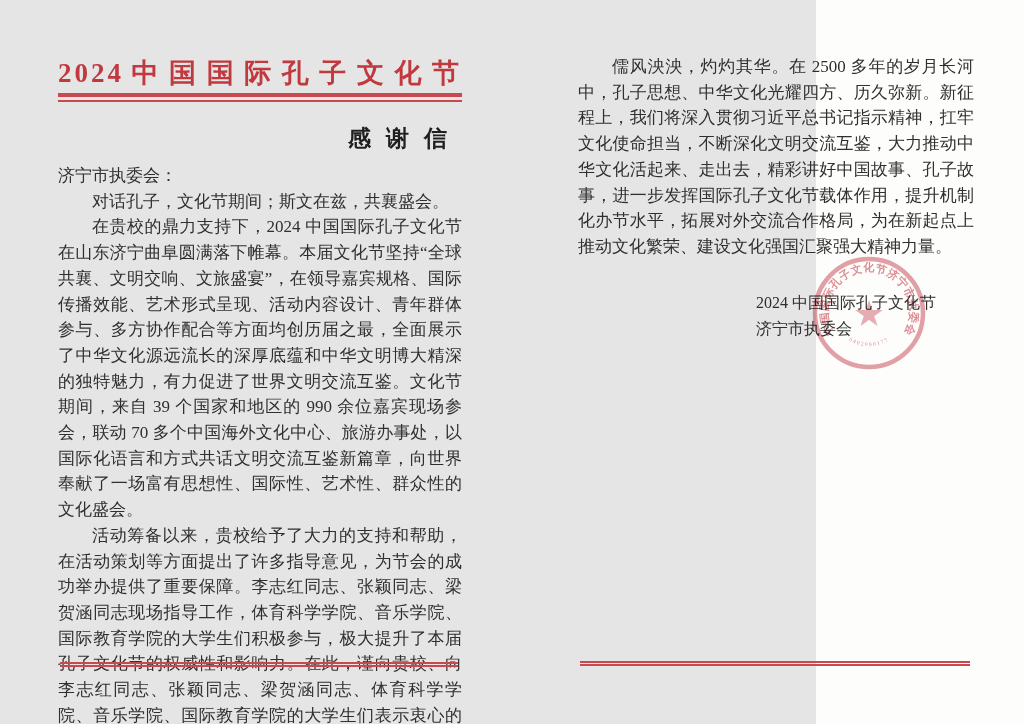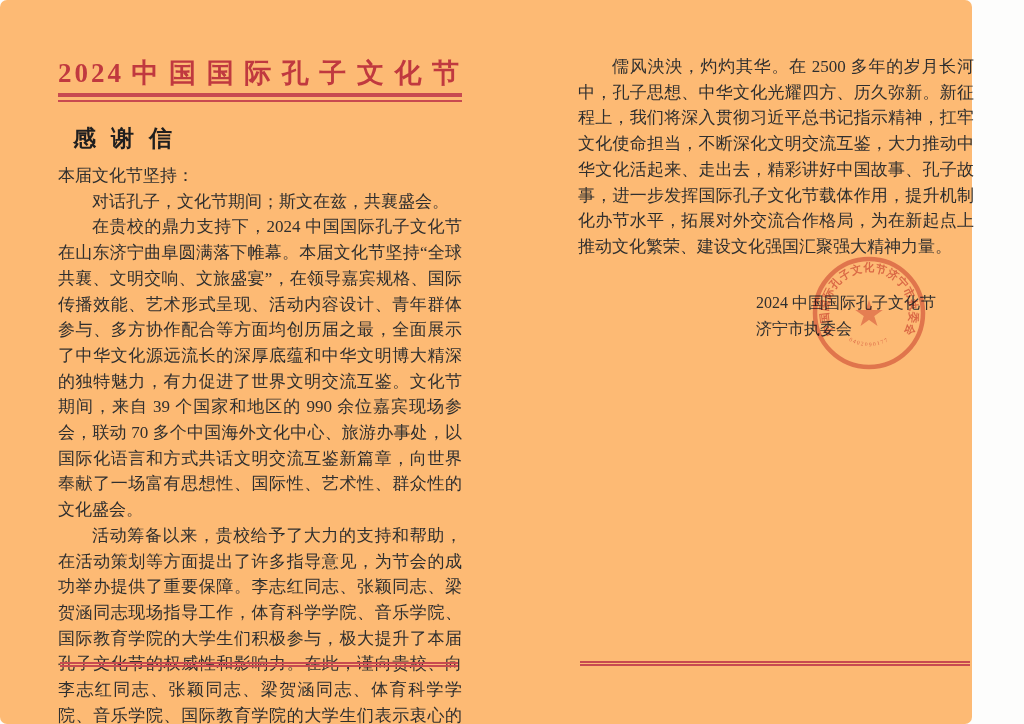--- a/index.html
+++ b/index.html
@@ -6,24 +6,23 @@
     margin: 0;
     padding: 0;
     background: #fdfdfc;
     width: 1024px;
     height: 724px;
     overflow: hidden;
     font-family: "Liberation Serif", "DejaVu Serif", serif;
   }
   .scan {
     position: relative;
-    width: 972px;
+    width: 816px;
     height: 724px;
-    background: #fdba74;
-    border-radius: 7px;
+    background: #e5e5e5;
   }
   
   .lp-header {
     position: absolute;
     left: 58px; top: 56px; width: 404px;
     font-size: 27px;
     font-weight: bold;
     color: var(--header-red, #c0393f);
     letter-spacing: 3px;
     line-height: 34px;
@@ -39,21 +38,21 @@
     border-bottom: 2px solid var(--rule-red, #c84a50);
   }
   .lp-title {
     position: absolute;
     left: 58px; top: 123px; width: 404px;
     font-size: 23px;
     font-weight: bold;
     color: #1f1f1f;
     letter-spacing: 15px;
     text-indent: 15px;
-    text-align: left;
+    text-align: right;
     line-height: 32px;
   }
   .lp-body {
     position: absolute;
     left: 58px; top: 163px; width: 404px;
     font-size: 17px;
     line-height: 25.7px;
     color: var(--text-color, #2f2f2f);
     text-align: justify;
   }
@@ -102,21 +101,21 @@
 
 <div class="scan">
 
   <div class="lp-header">2024中国国际孔子文化节</div>
 
   <div class="lp-header-rule"></div>
 
   <div class="lp-title">感谢信</div>
 
   <div class="lp-body">
-    <p class="salutation">本届文化节坚持：</p>
+    <p class="salutation">济宁市执委会：</p>
     <p>对话孔子，文化节期间；斯文在兹，共襄盛会。</p>
     <p>在贵校的鼎力支持下，2024 中国国际孔子文化节在山东济宁曲阜圆满落下帷幕。本届文化节坚持“全球共襄、文明交响、文旅盛宴”，在领导嘉宾规格、国际传播效能、艺术形式呈现、活动内容设计、青年群体参与、多方协作配合等方面均创历届之最，全面展示了中华文化源远流长的深厚底蕴和中华文明博大精深的独特魅力，有力促进了世界文明交流互鉴。文化节期间，来自 39 个国家和地区的 990 余位嘉宾现场参会，联动 70 多个中国海外文化中心、旅游办事处，以国际化语言和方式共话文明交流互鉴新篇章，向世界奉献了一场富有思想性、国际性、艺术性、群众性的文化盛会。</p>
     <p>活动筹备以来，贵校给予了大力的支持和帮助，在活动策划等方面提出了许多指导意见，为节会的成功举办提供了重要保障。李志红同志、张颖同志、梁贺涵同志现场指导工作，体育科学学院、音乐学院、国际教育学院的大学生们积极参与，极大提升了本届孔子文化节的权威性和影响力。在此，谨向贵校、向李志红同志、张颖同志、梁贺涵同志、体育科学学院、音乐学院、国际教育学院的大学生们表示衷心的感谢！</p>
   </div>
 
   <div class="rule-double-bottom lp-bottom-rule"></div>
 
   <div class="rp-body">
     <p>儒风泱泱，灼灼其华。在 2500 多年的岁月长河中，孔子思想、中华文化光耀四方、历久弥新。新征程上，我们将深入贯彻习近平总书记指示精神，扛牢文化使命担当，不断深化文明交流互鉴，大力推动中华文化活起来、走出去，精彩讲好中国故事、孔子故事，进一步发挥国际孔子文化节载体作用，提升机制化办节水平，拓展对外交流合作格局，为在新起点上推动文化繁荣、建设文化强国汇聚强大精神力量。</p>
   </div>

